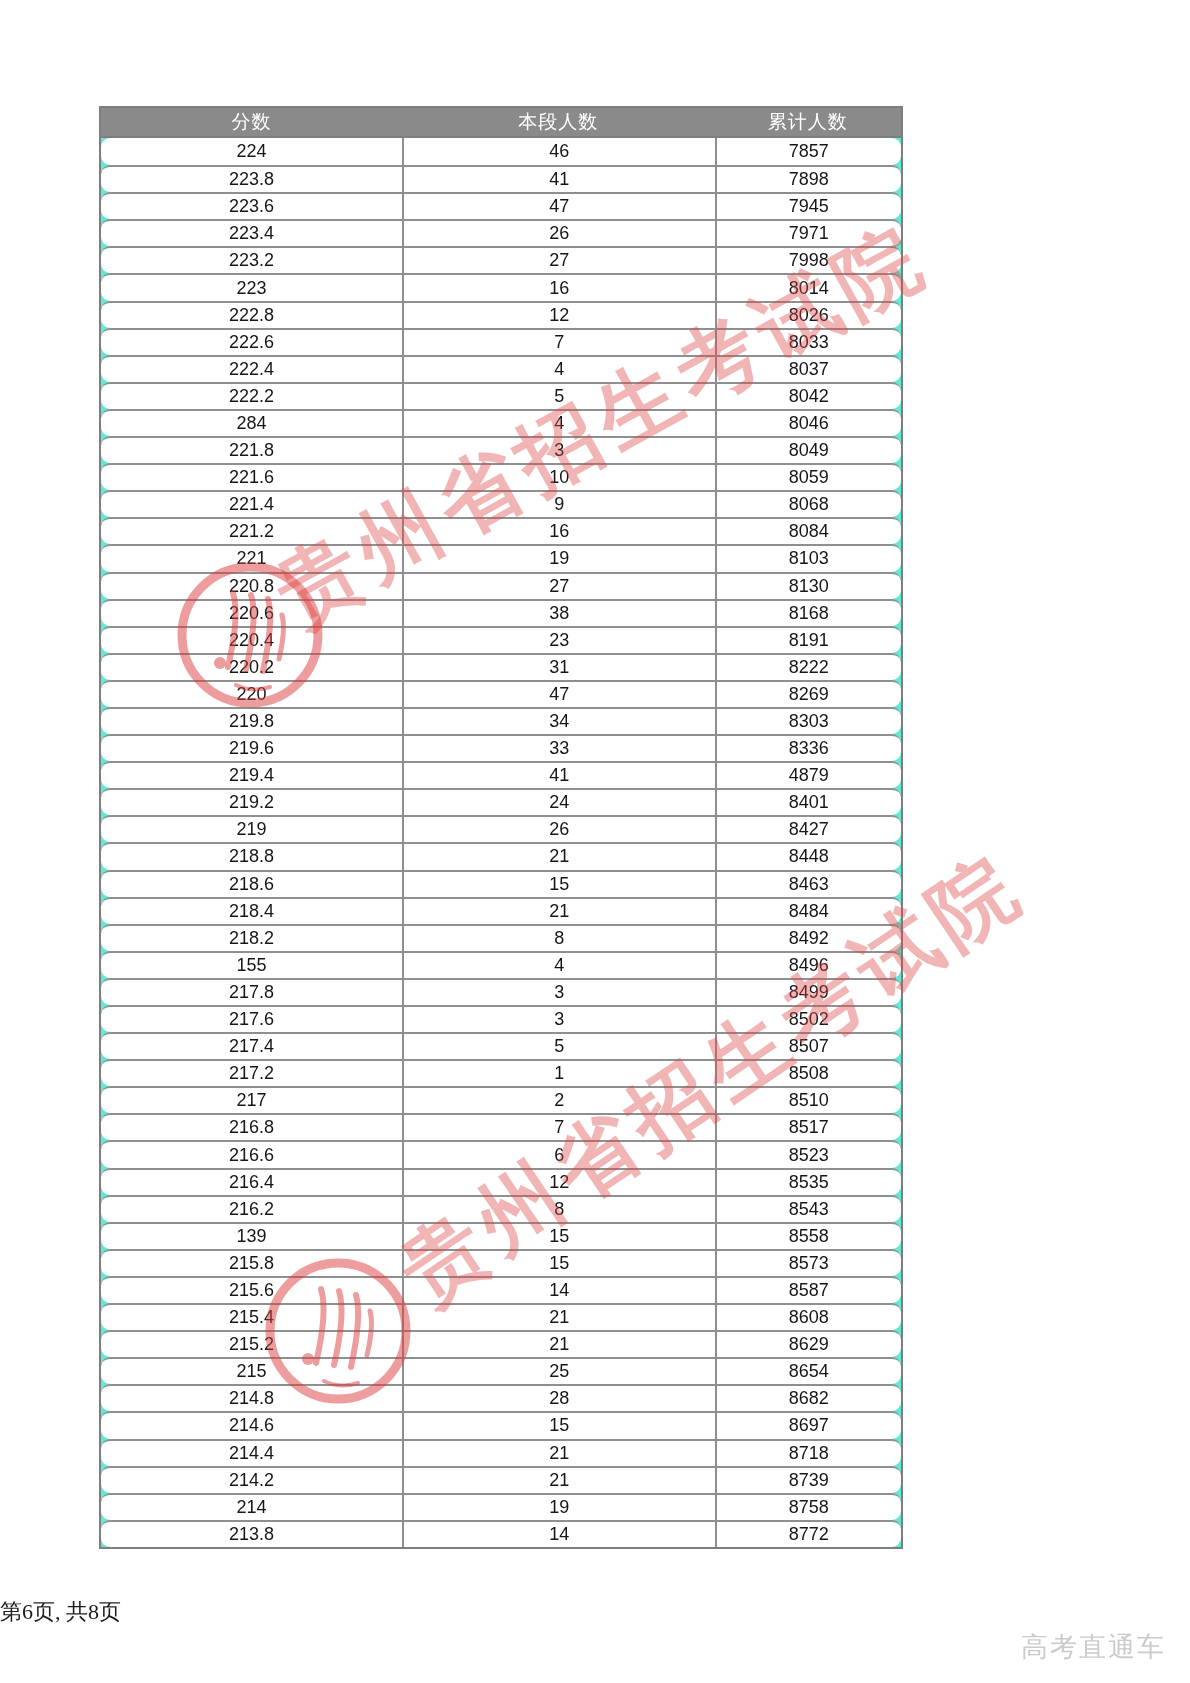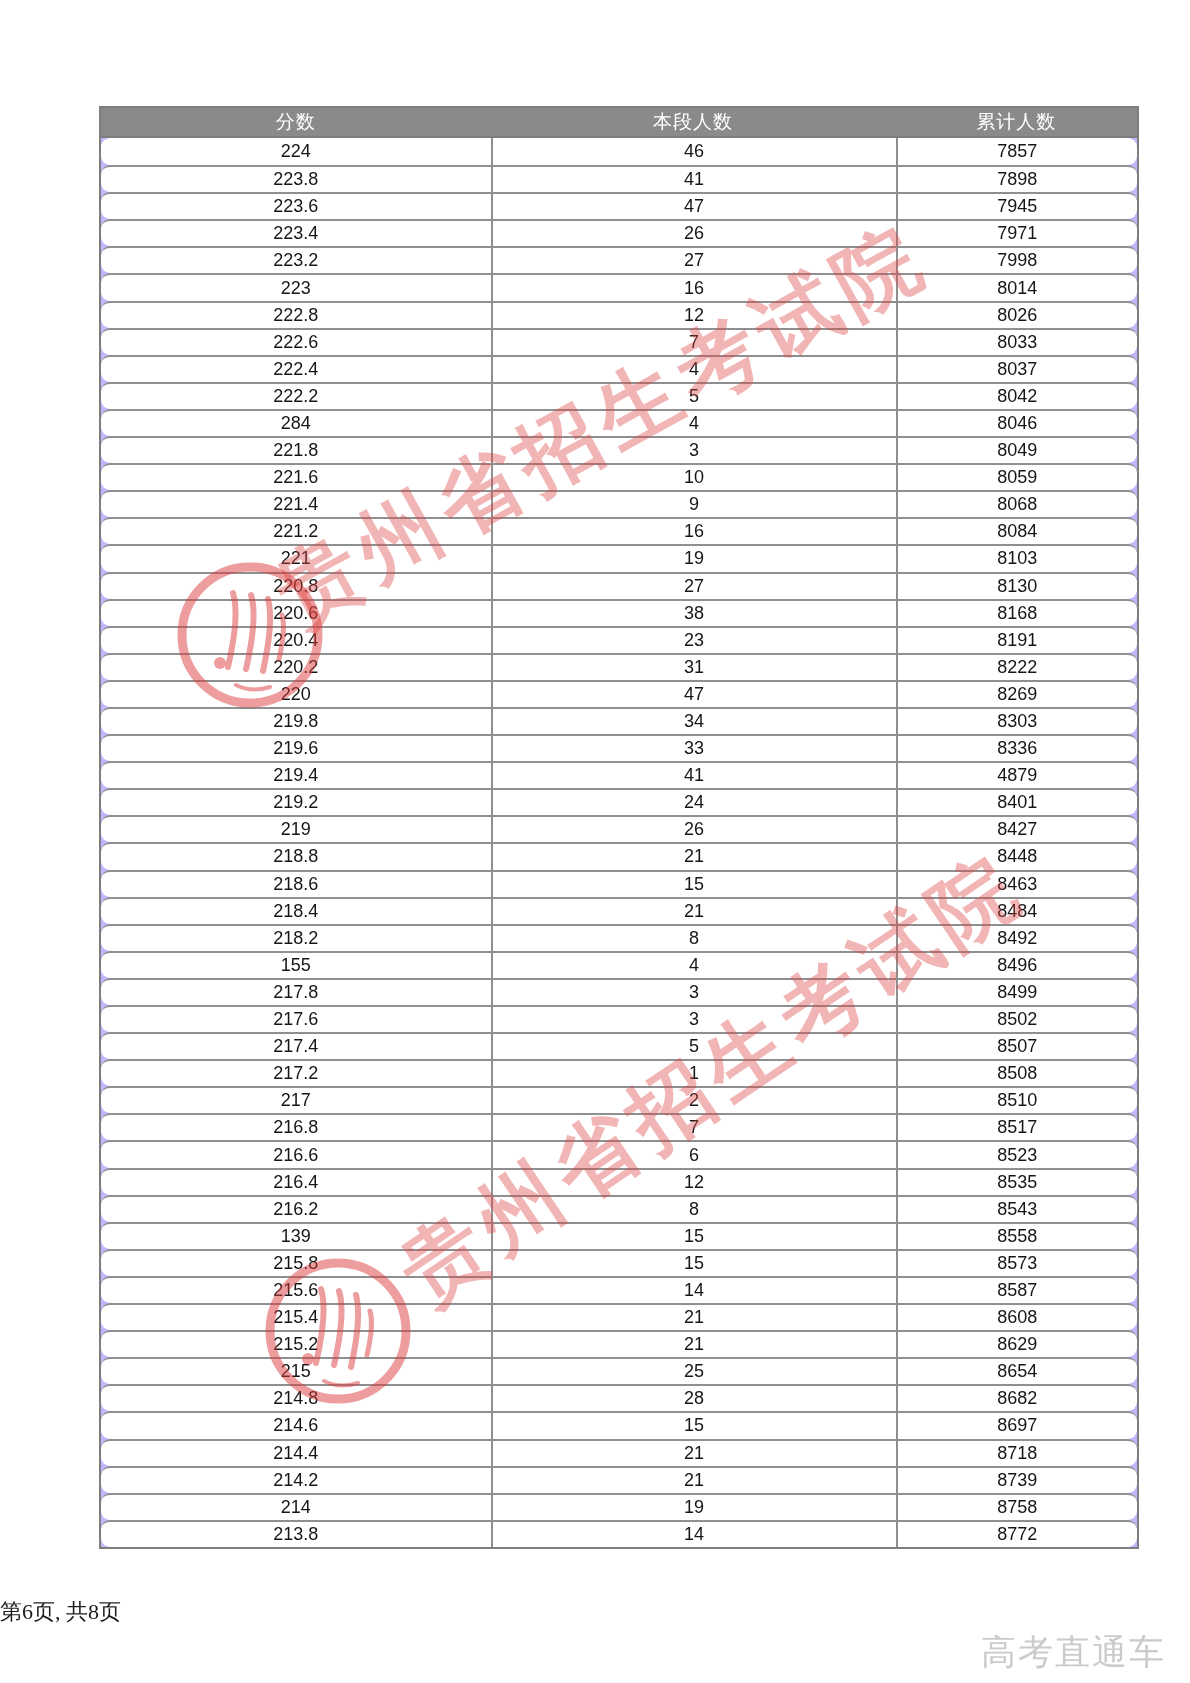--- a/index.html
+++ b/index.html
@@ -7,24 +7,24 @@
     position:relative;
     width:1190px;height:1683px;
     background:#ffffff;
     overflow:hidden;
     font-family:"Liberation Sans",sans-serif;
   }
   
   .score-table{
     position:absolute;
     left:99px;top:106px;
-    width:1040px;
+    width:804px;
     border:2px solid #7e7e7e;
     box-sizing:border-box;
-    background:#c4b5fd;
+    background:#5eead4;
     z-index:1;
   }
   .thead{
     display:flex;
     height:30px;
     background:#8a8a8a;
     border-bottom:2px solid #7e7e7e;
     box-sizing:border-box;
   }
   .thead .hcell{
@@ -80,21 +80,21 @@
     width:100%;
     text-align:left;
     font-family:"Liberation Serif",serif;
     font-size:22px;
     color:#1c1c1c;
     z-index:2;
   }
   .brand-badge{
     position:absolute;
     right:24px;top:1629px;
-    font-size:35px;
+    font-size:27px;
     letter-spacing:2px;
     color:#cbcbcb;
     text-shadow:1px 1px 0 #ffffff;
     z-index:2;
   }
 </style>
 </head>
 <body>
 
 <div class="page">

